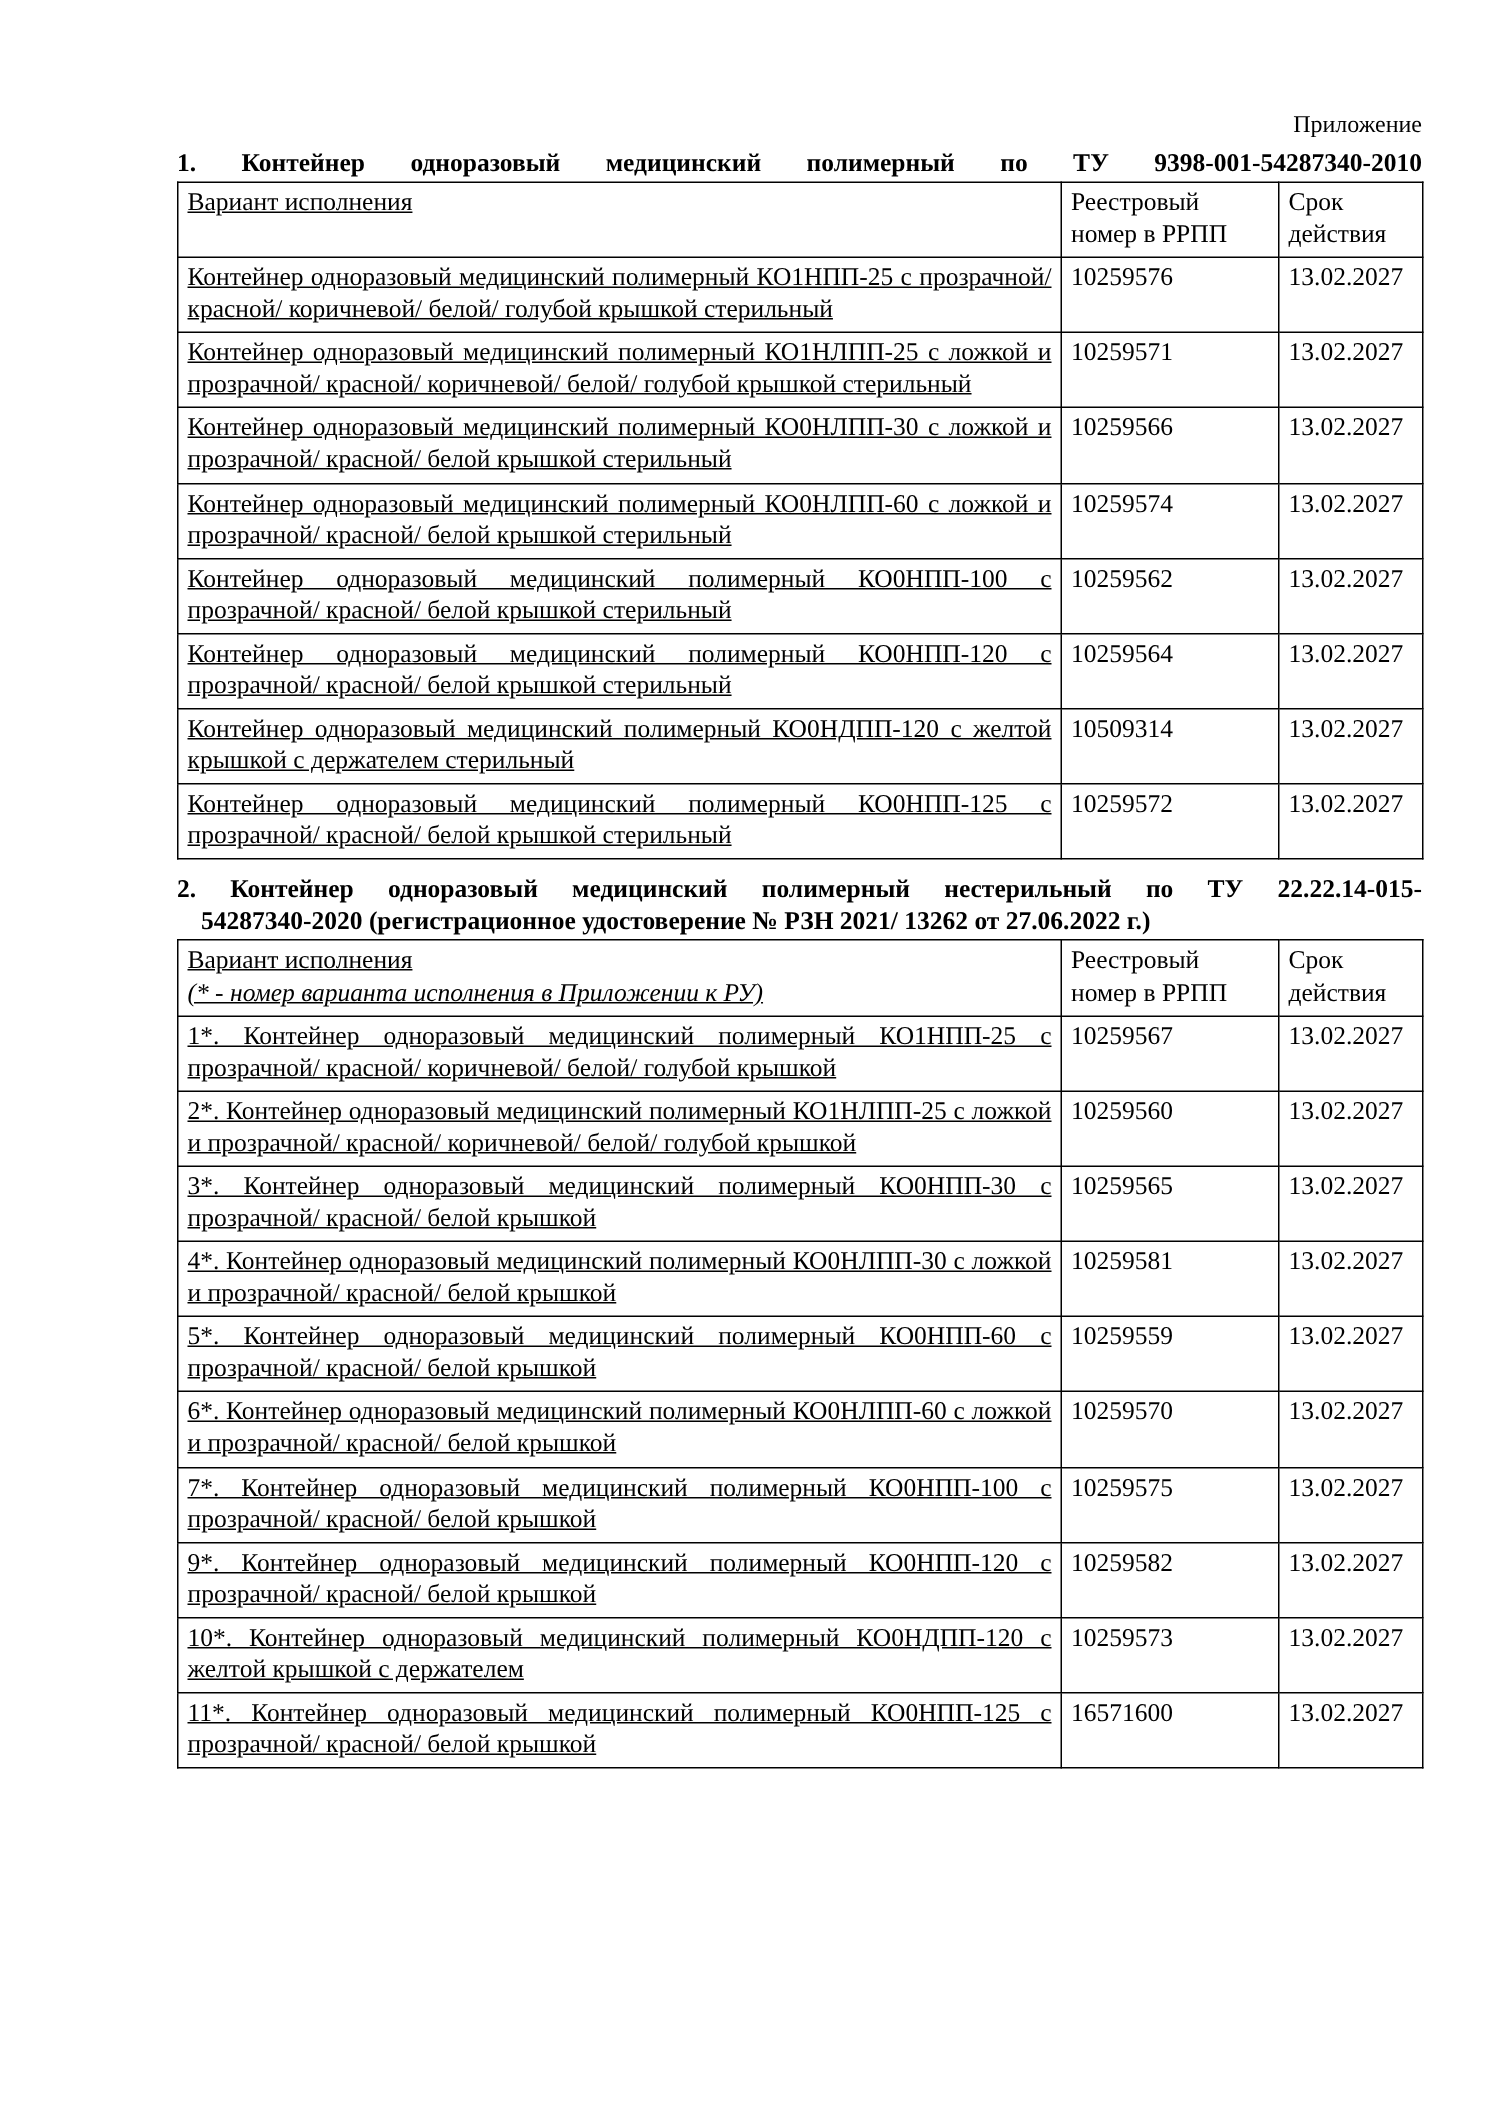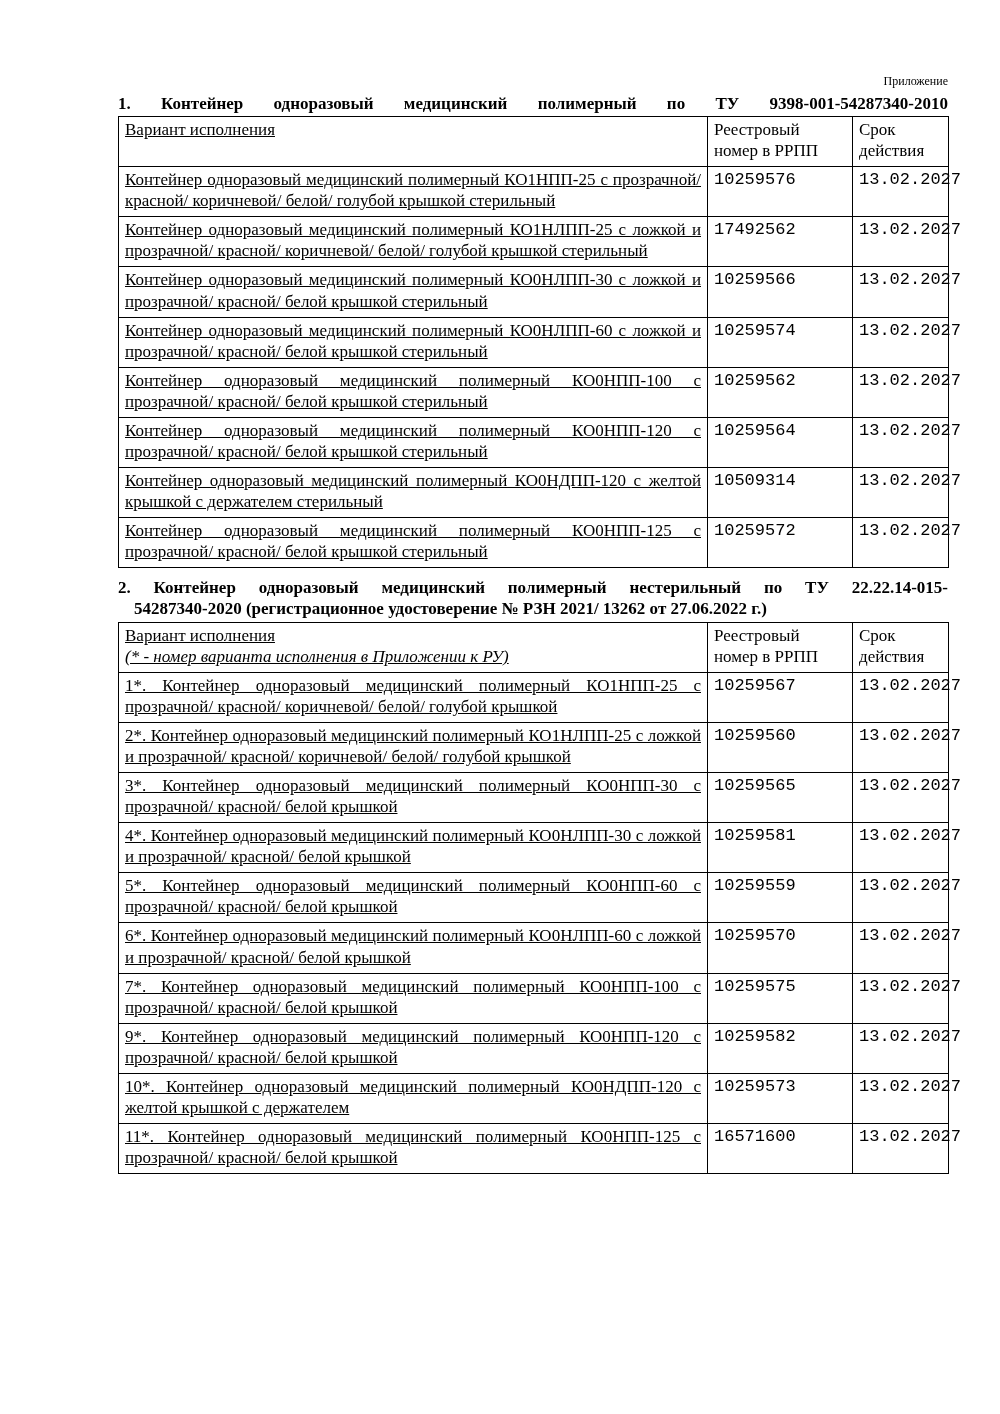--- a/index.html
+++ b/index.html
@@ -8,21 +8,21 @@
     width: 1000px;
     min-height: 1414px;
     color: #000000;
     font-family: "Liberation Serif", serif;
     font-size: 17px;
     line-height: 1.24;
     padding: 74px 52px 40px 118px;
   }
   .appendix {
     text-align: right;
-    font-size: 12px;
+    font-size: 16px;
     margin-bottom: 4px;
   }
   .section-heading { margin-bottom: 2px; font-weight: bold; }
   .justify-line {
     display: block;
     text-align: justify;
     text-align-last: justify;
   }
   .plain-line { display: block; }
   .indent { margin-left: 16px; }
@@ -33,21 +33,21 @@
     margin-bottom: 9px;
   }
   th, td {
     border: 1.5px solid #000;
     vertical-align: top;
     padding: 2px 6px 5px 6px;
     font-weight: normal;
     text-align: left;
   }
   .cell-variant { text-align: justify; text-decoration: underline; }
-  .cell-number, .cell-date { text-align: left; font-family: Liberation Mono, monospace; }
+  .cell-number, .cell-date { text-align: left; }
   .italic-note {
     display: block;
     font-style: italic;
   }
 </style>
 </head>
 <body>
 
 <div class="page">
 
@@ -71,21 +71,21 @@
       </tr>
     </thead>
     <tbody>
         <tr>
           <td class="cell-variant">Контейнер одноразовый медицинский полимерный КО1НПП-25 с прозрачной/ красной/ коричневой/ белой/ голубой крышкой стерильный</td>
           <td class="cell-number">10259576</td>
           <td class="cell-date">13.02.2027</td>
         </tr>
         <tr>
           <td class="cell-variant">Контейнер одноразовый медицинский полимерный КО1НЛПП-25 с ложкой и прозрачной/ красной/ коричневой/ белой/ голубой крышкой стерильный</td>
-          <td class="cell-number">17492562</td>
+          <td class="cell-number">10259571</td>
           <td class="cell-date">13.02.2027</td>
         </tr>
         <tr>
           <td class="cell-variant">Контейнер одноразовый медицинский полимерный КО0НЛПП-30 с ложкой и прозрачной/ красной/ белой крышкой стерильный</td>
           <td class="cell-number">10259566</td>
           <td class="cell-date">13.02.2027</td>
         </tr>
         <tr>
           <td class="cell-variant">Контейнер одноразовый медицинский полимерный КО0НЛПП-60 с ложкой и прозрачной/ красной/ белой крышкой стерильный</td>
           <td class="cell-number">10259574</td>

